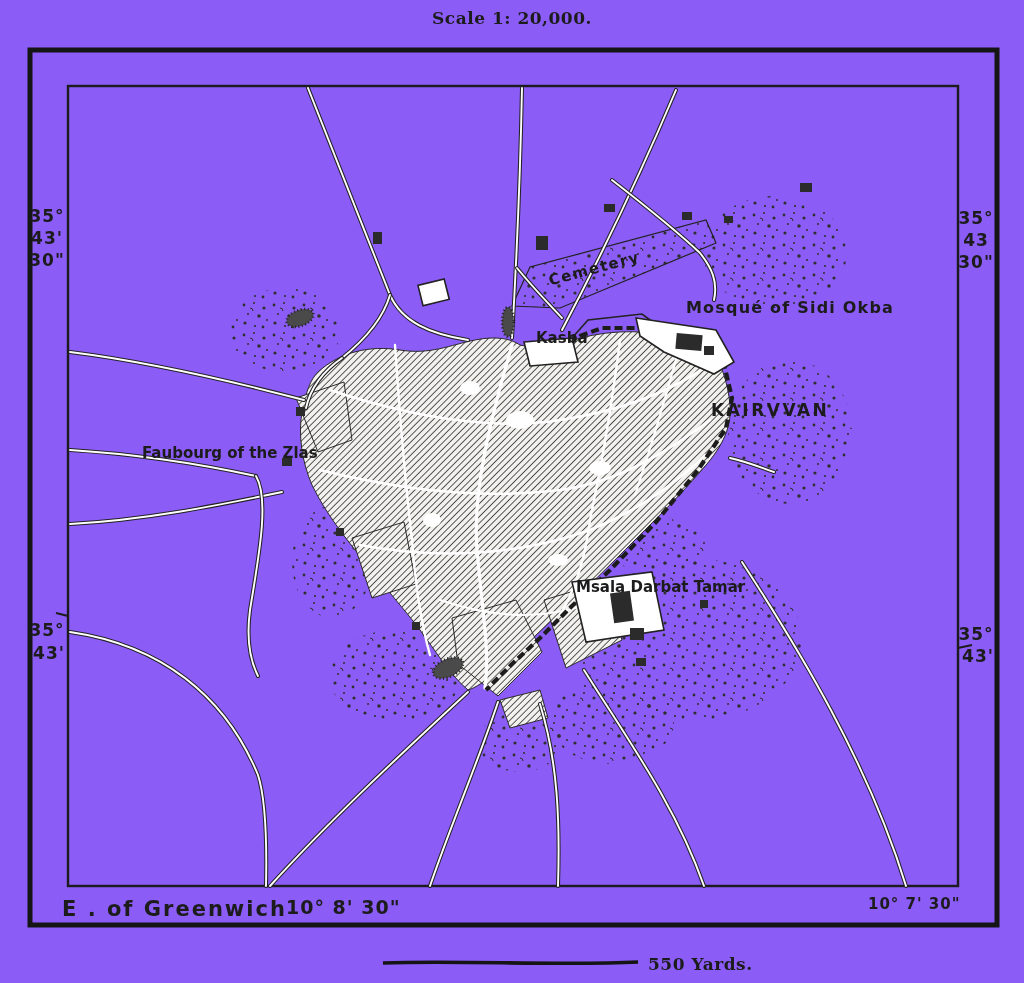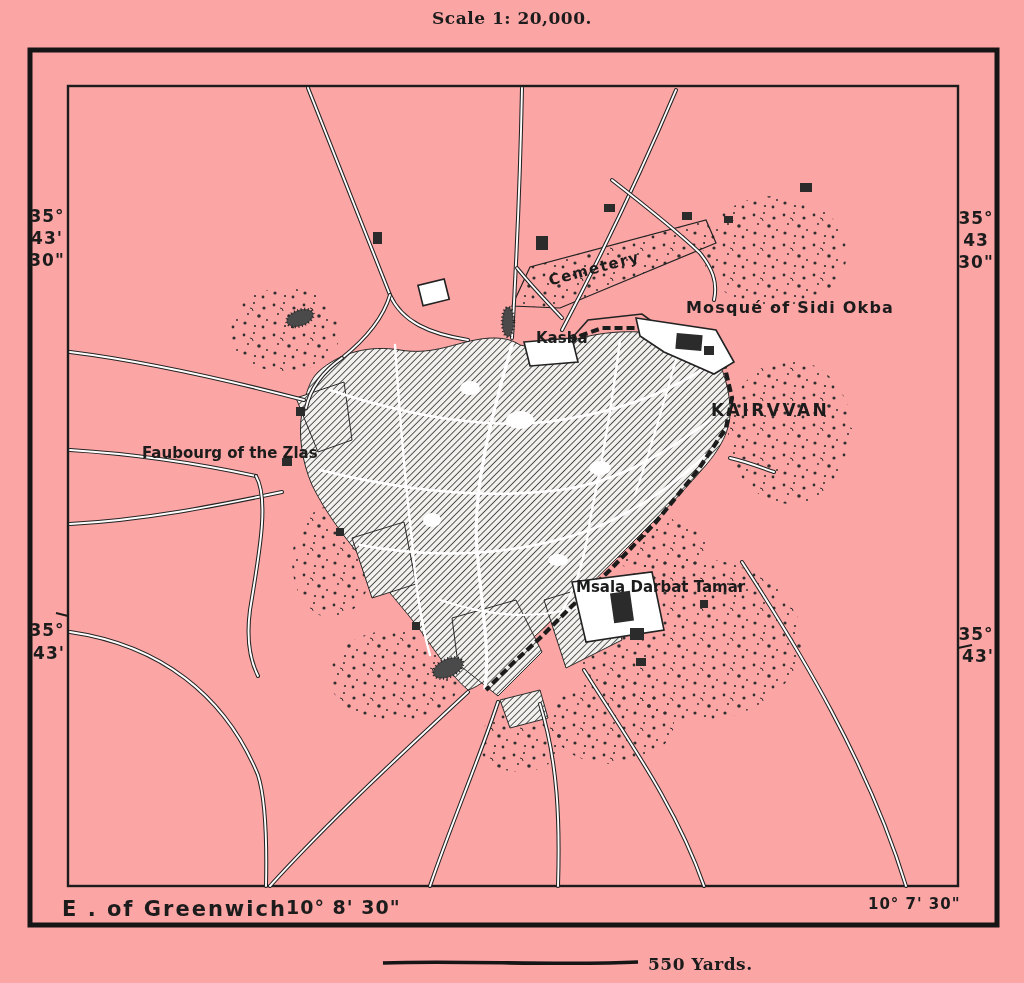--- a/index.html
+++ b/index.html
@@ -1,16 +1,16 @@
 <!DOCTYPE html>
 <html><head>
 <meta charset="utf-8">
 <style>
   html,body{margin:0;padding:0;background:#ffffff;}
-  .page{width:1024px;height:983px;position:relative;background:#fca5a5;overflow:hidden;}
+  .page{width:1024px;height:983px;position:relative;background:#8b5cf6;overflow:hidden;}
   svg{display:block;}
   text{fill:#1c1c1c;}
   .serif-title{font-family:"DejaVu Serif","Liberation Serif",serif;font-weight:bold;font-size:17px;letter-spacing:.5px;}
   .hand{font-family:"DejaVu Sans","Liberation Sans",sans-serif;font-weight:bold;}
   .coord{font-size:17px;letter-spacing:1px;}
   .maplabel{letter-spacing:1.5px;}
   .road-casing{fill:none;stroke:#232323;stroke-width:4;stroke-linecap:round;}
   .road-center{fill:none;stroke:#ffffff;stroke-width:1.9;stroke-linecap:round;}
   .street{fill:none;stroke:#ffffff;stroke-linecap:round;}
   .blk{fill:url(#hatch);stroke:#2a2a2a;stroke-width:1;}

